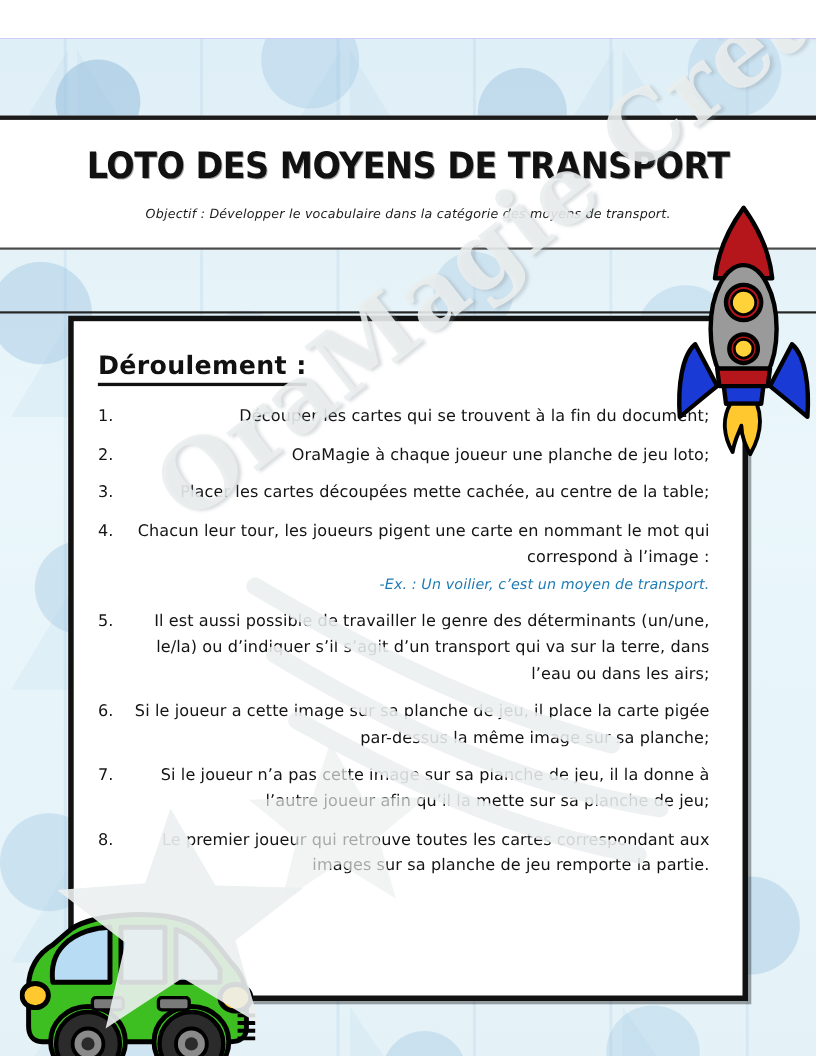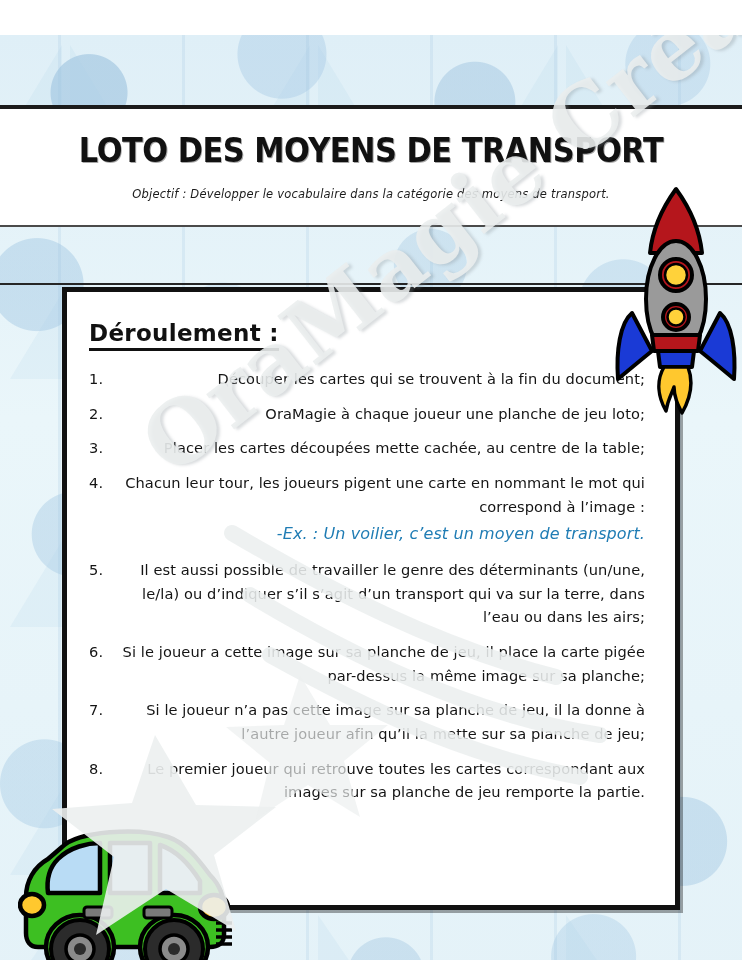--- a/index.html
+++ b/index.html
@@ -186,21 +186,21 @@
     left: -26px;
     top: 0;
     font-size: 14.6px;
     color: #141414;
   }
   .sub-example {
     display: block;
     margin: 3px 0 0 16px;
     color: #1f7cb4;
     font-style: italic;
-    font-size: 16px;
+    font-size: 13px;
   }
   .sub-example .dash {
     display: inline-block;
     width: 14px;
     color: #1f7cb4;
     font-style: normal;
   }
 
   .closing {
     margin: 18px 0 0 0;

